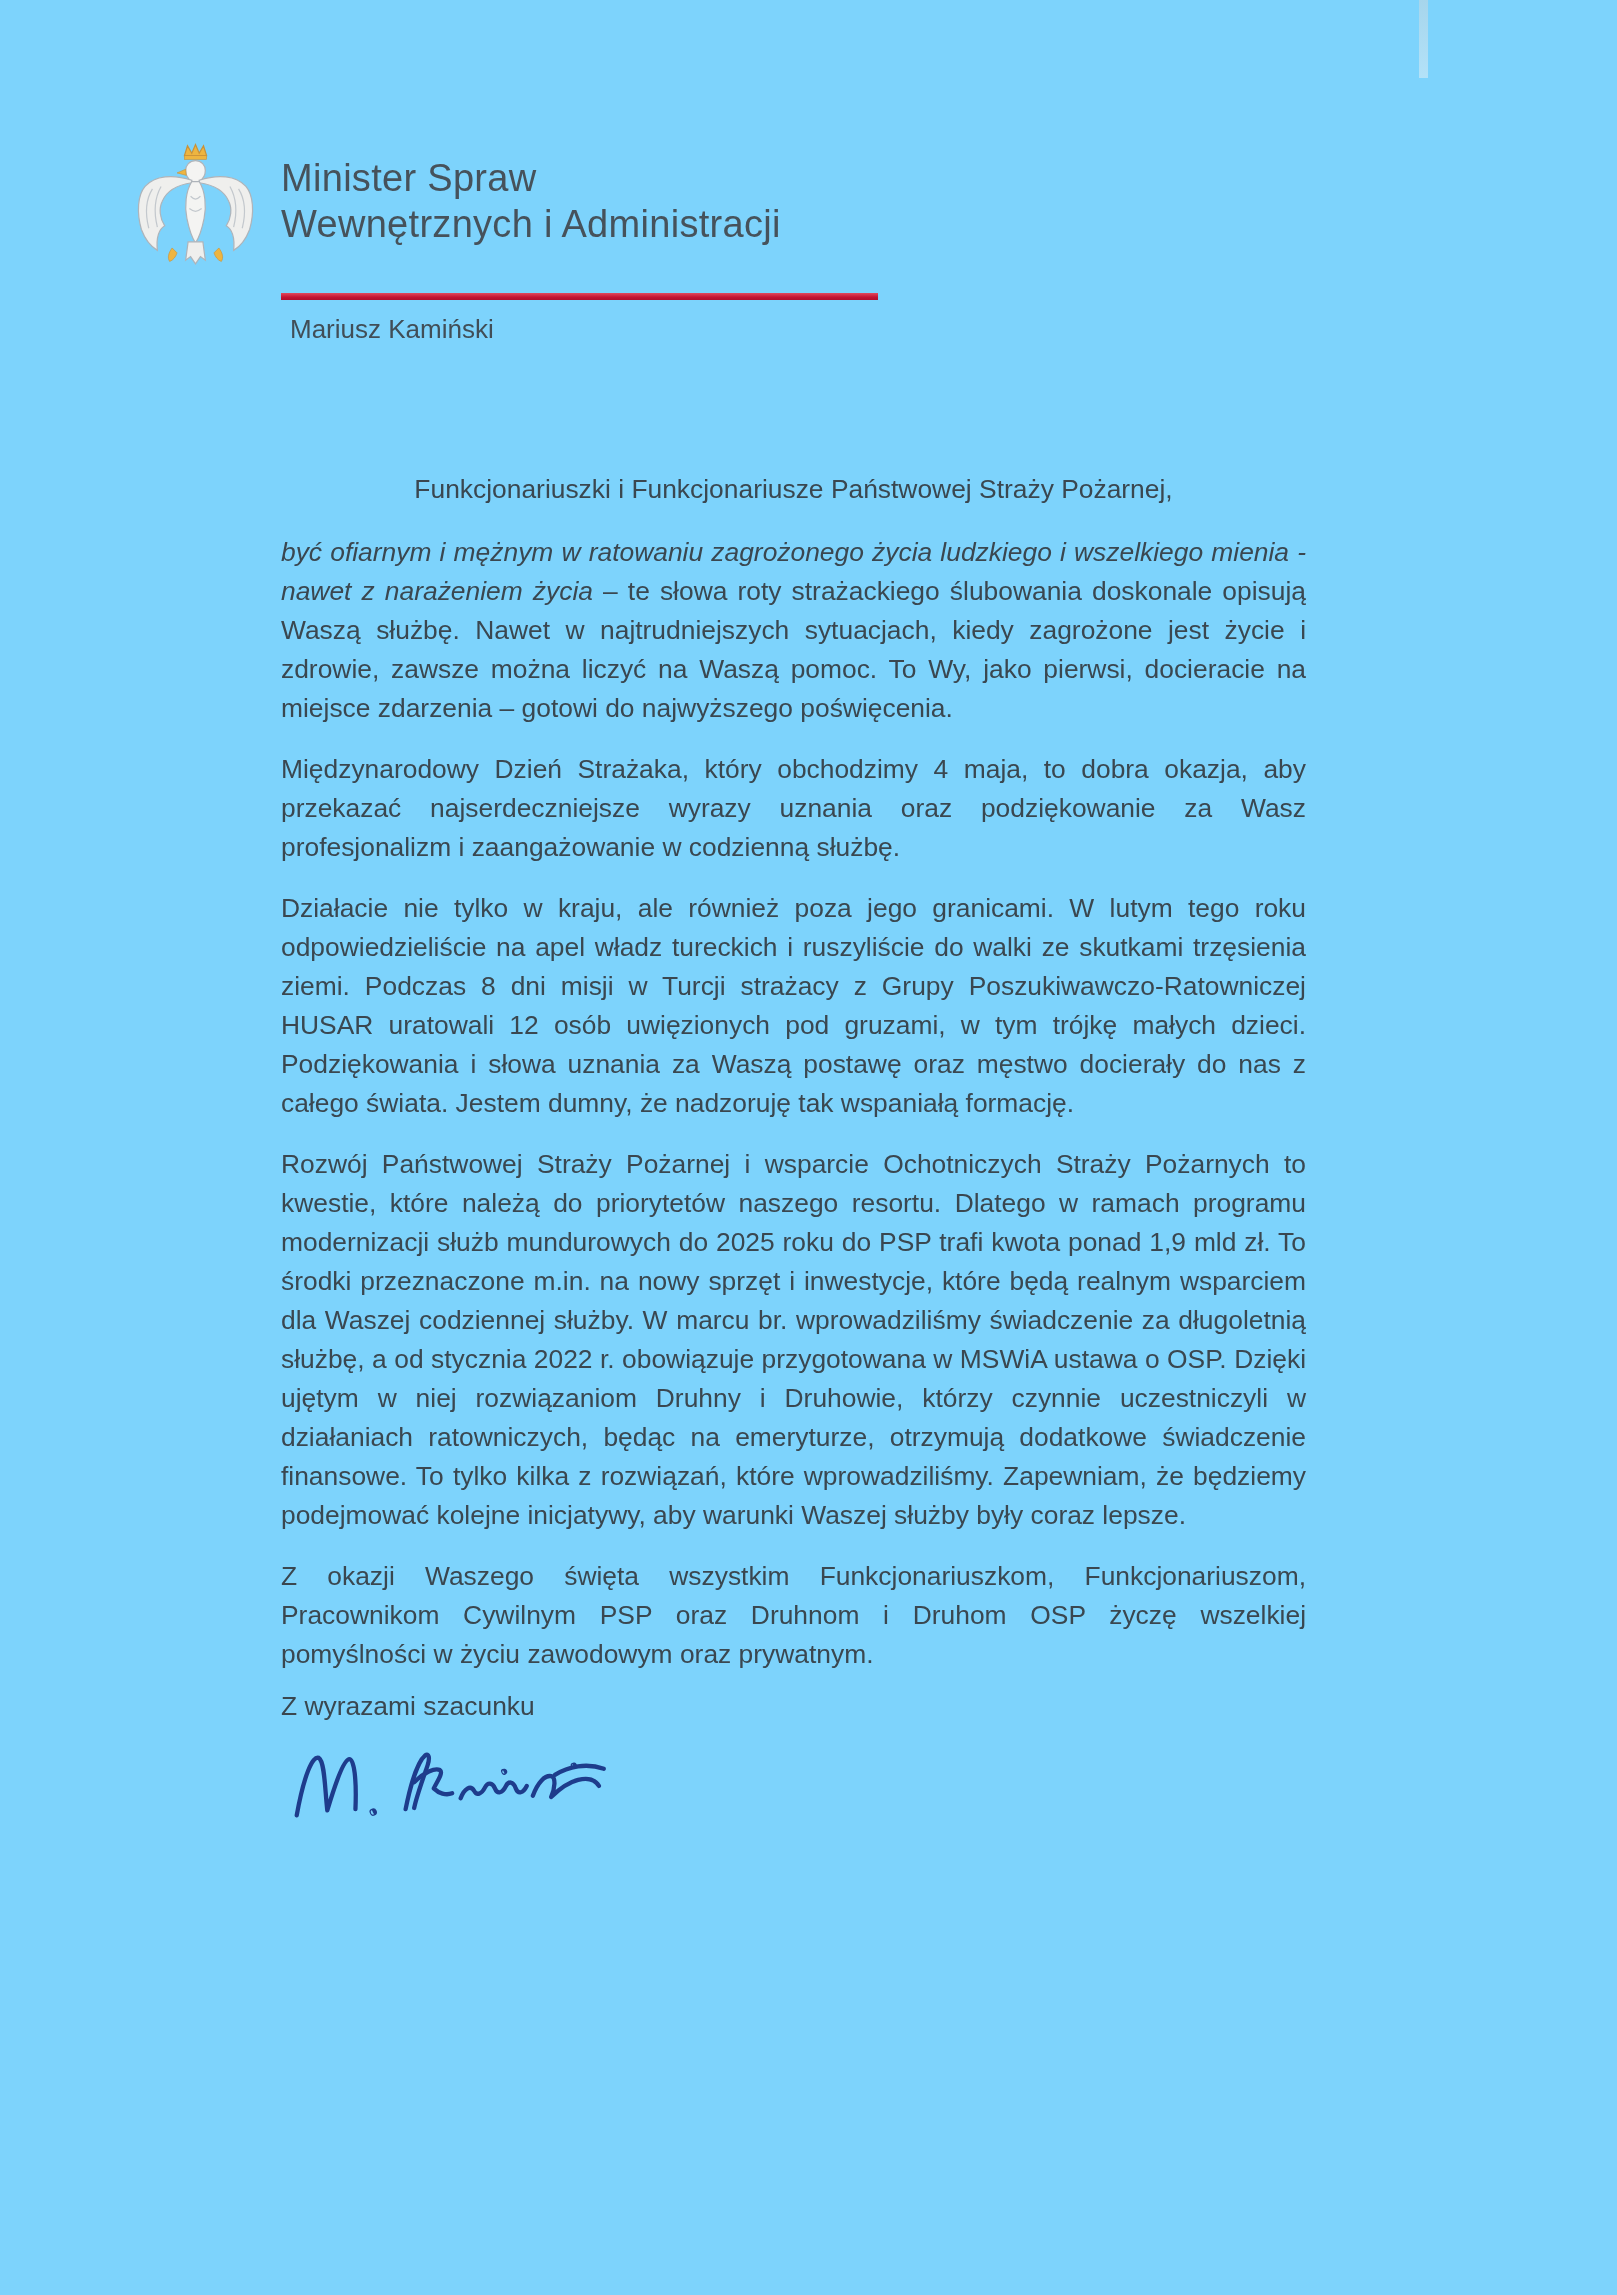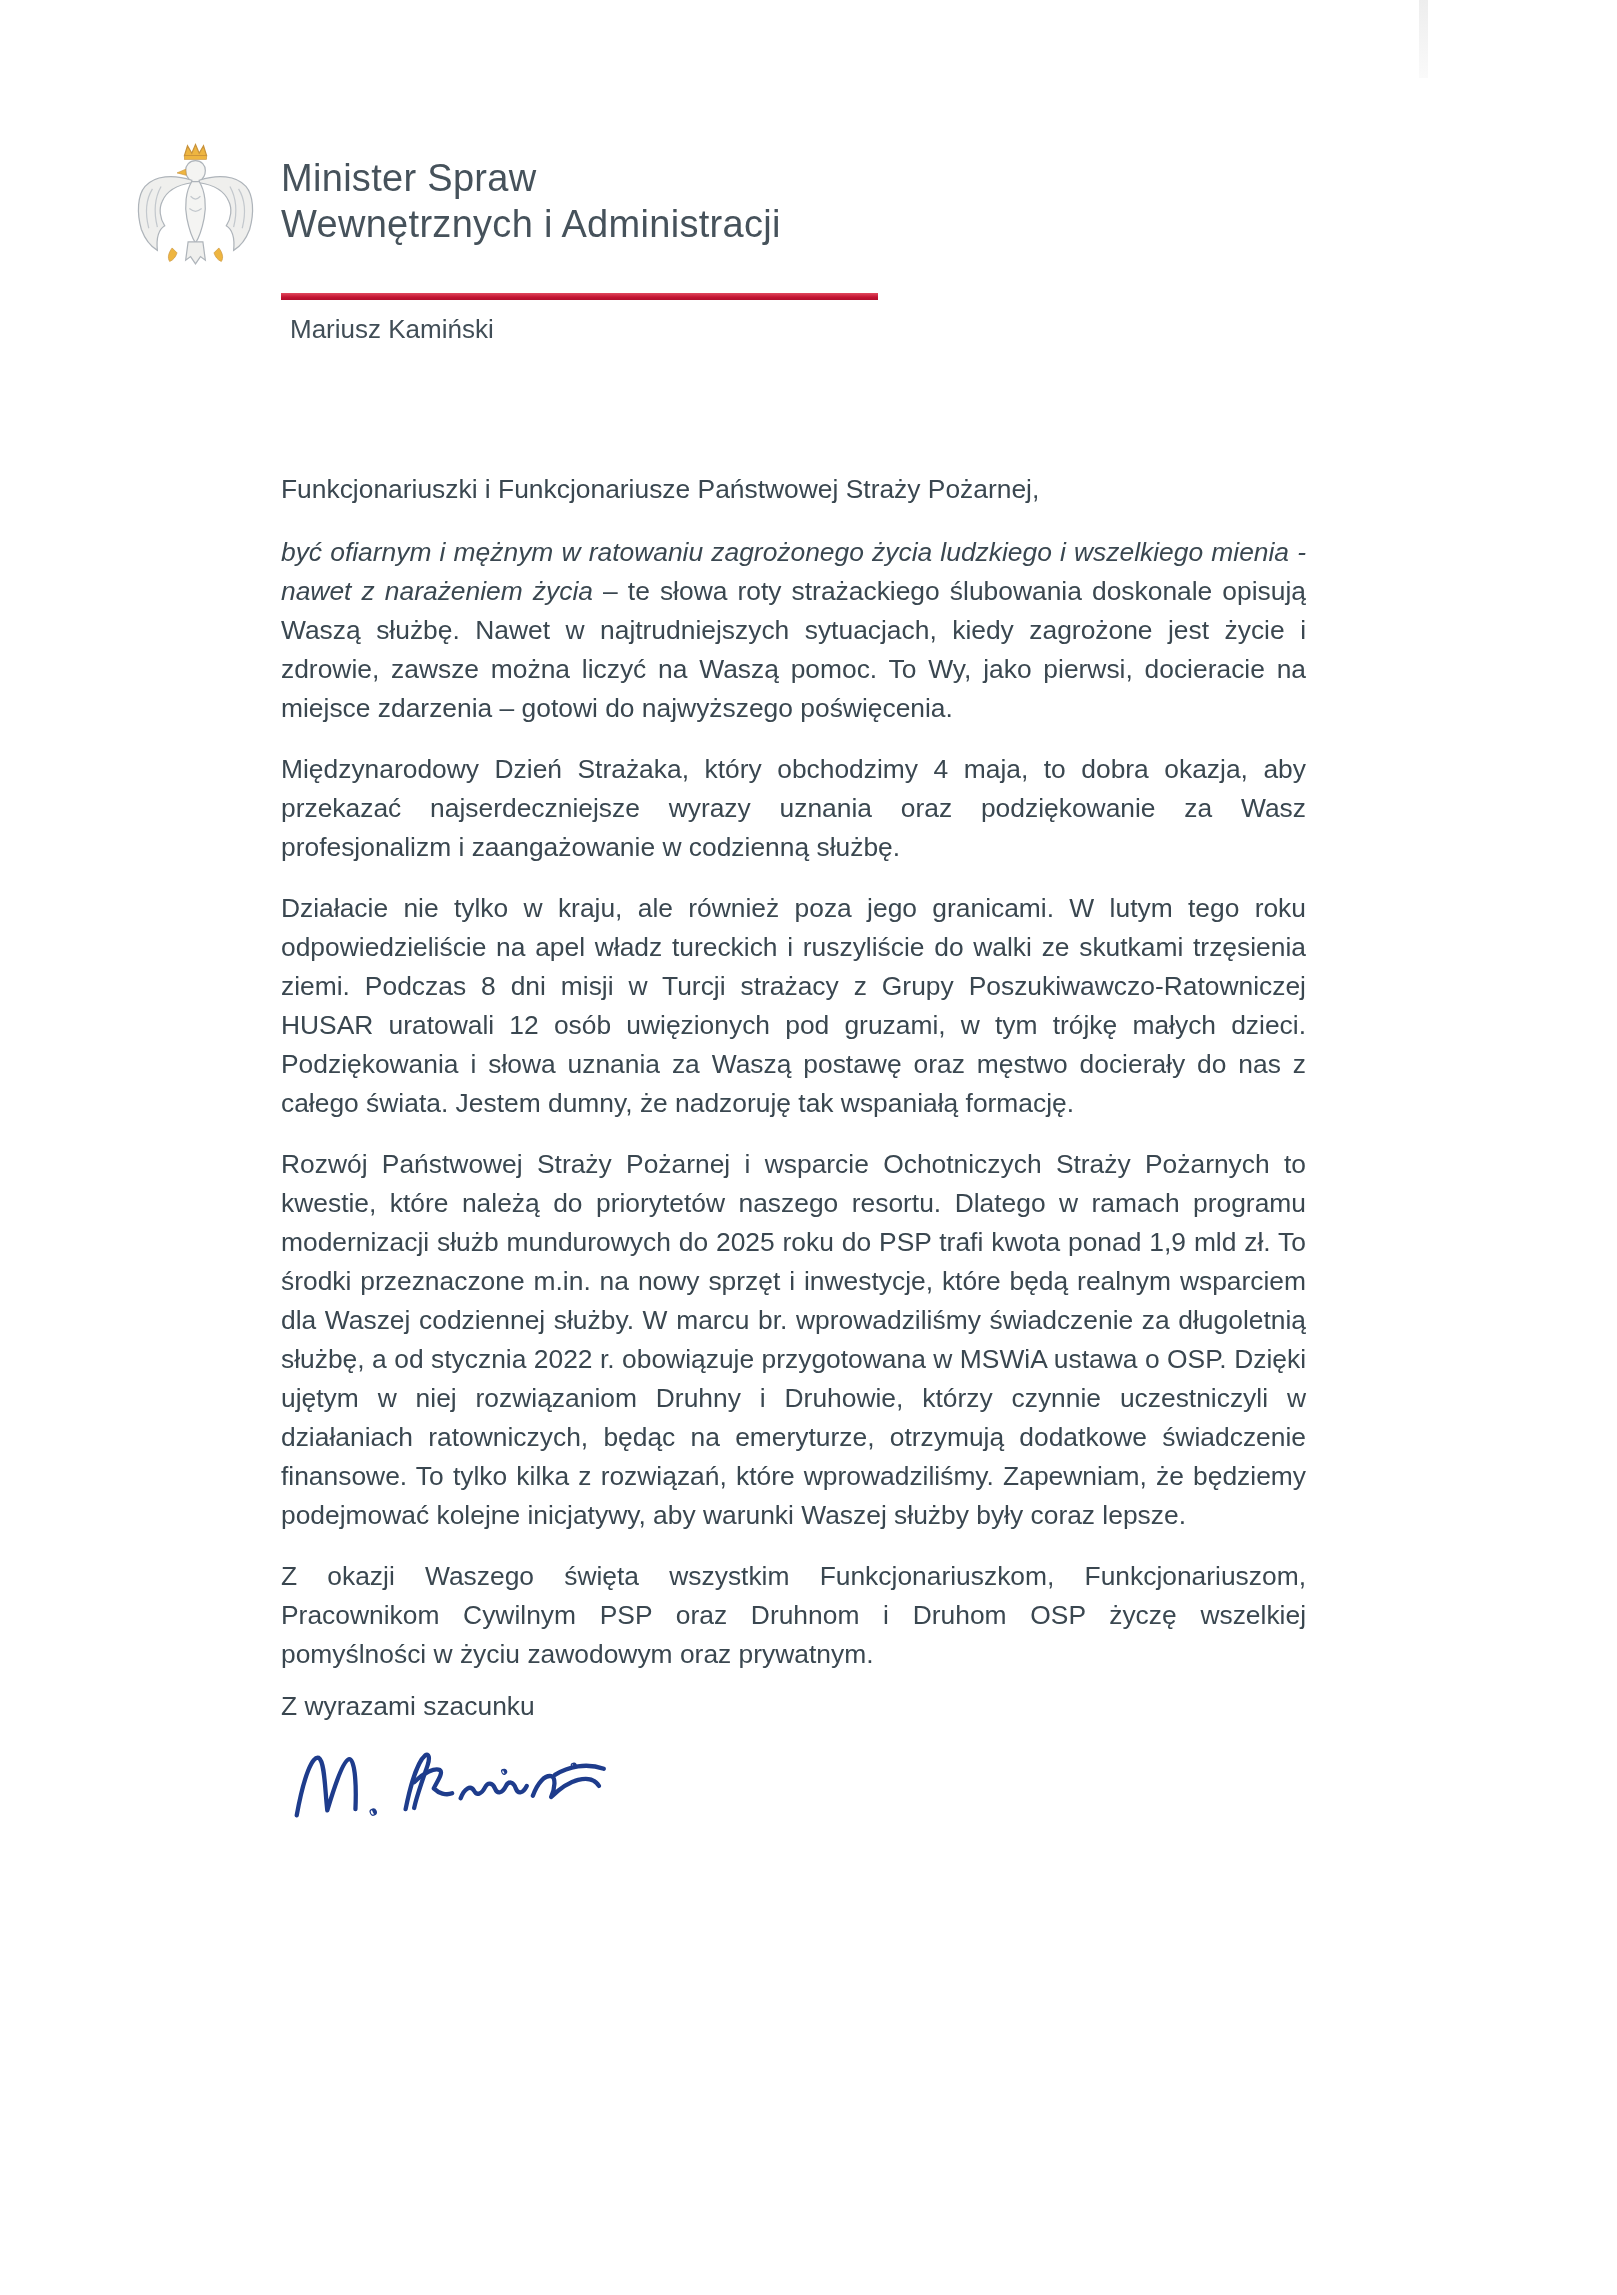--- a/index.html
+++ b/index.html
@@ -1,21 +1,21 @@
 <!DOCTYPE html>
 <html style="font-size:10.4px"><head>
 <meta charset="utf-8">
 <style>
   html,body{margin:0;padding:0;background:#e9e9e9;}
   .page{
     position:relative;
     width:1617px;
     height:2295px;
     margin:0 auto;
-    background:#ffffff;
+    background:#7dd3fc;
     font-family:"Liberation Sans", sans-serif;
     color:#3a4750;
     overflow:hidden;
   }
   .scan-smudge{
     position:absolute;
     top:0;
     right:189px;
     width:9px;
     height:78px;
@@ -59,21 +59,21 @@
   
   .letter{
     position:absolute;
     left:281px;
     top:470px;
     width:1025px;
     font-size:26.4px;
     line-height:39px;
     color:#3a4750;
   }
-  .salutation div{white-space:nowrap;}
+  .salutation div{white-space:nowrap;text-align:center;}
   .par{
     text-align:justify;
     margin-top:22px;
   }
   .par.first{margin-top:23.5px;}
   .italic{font-style:italic;}
   .closing{margin-top:13px;}
   .signature{
     margin-top:11.7px;
     width:352px;

